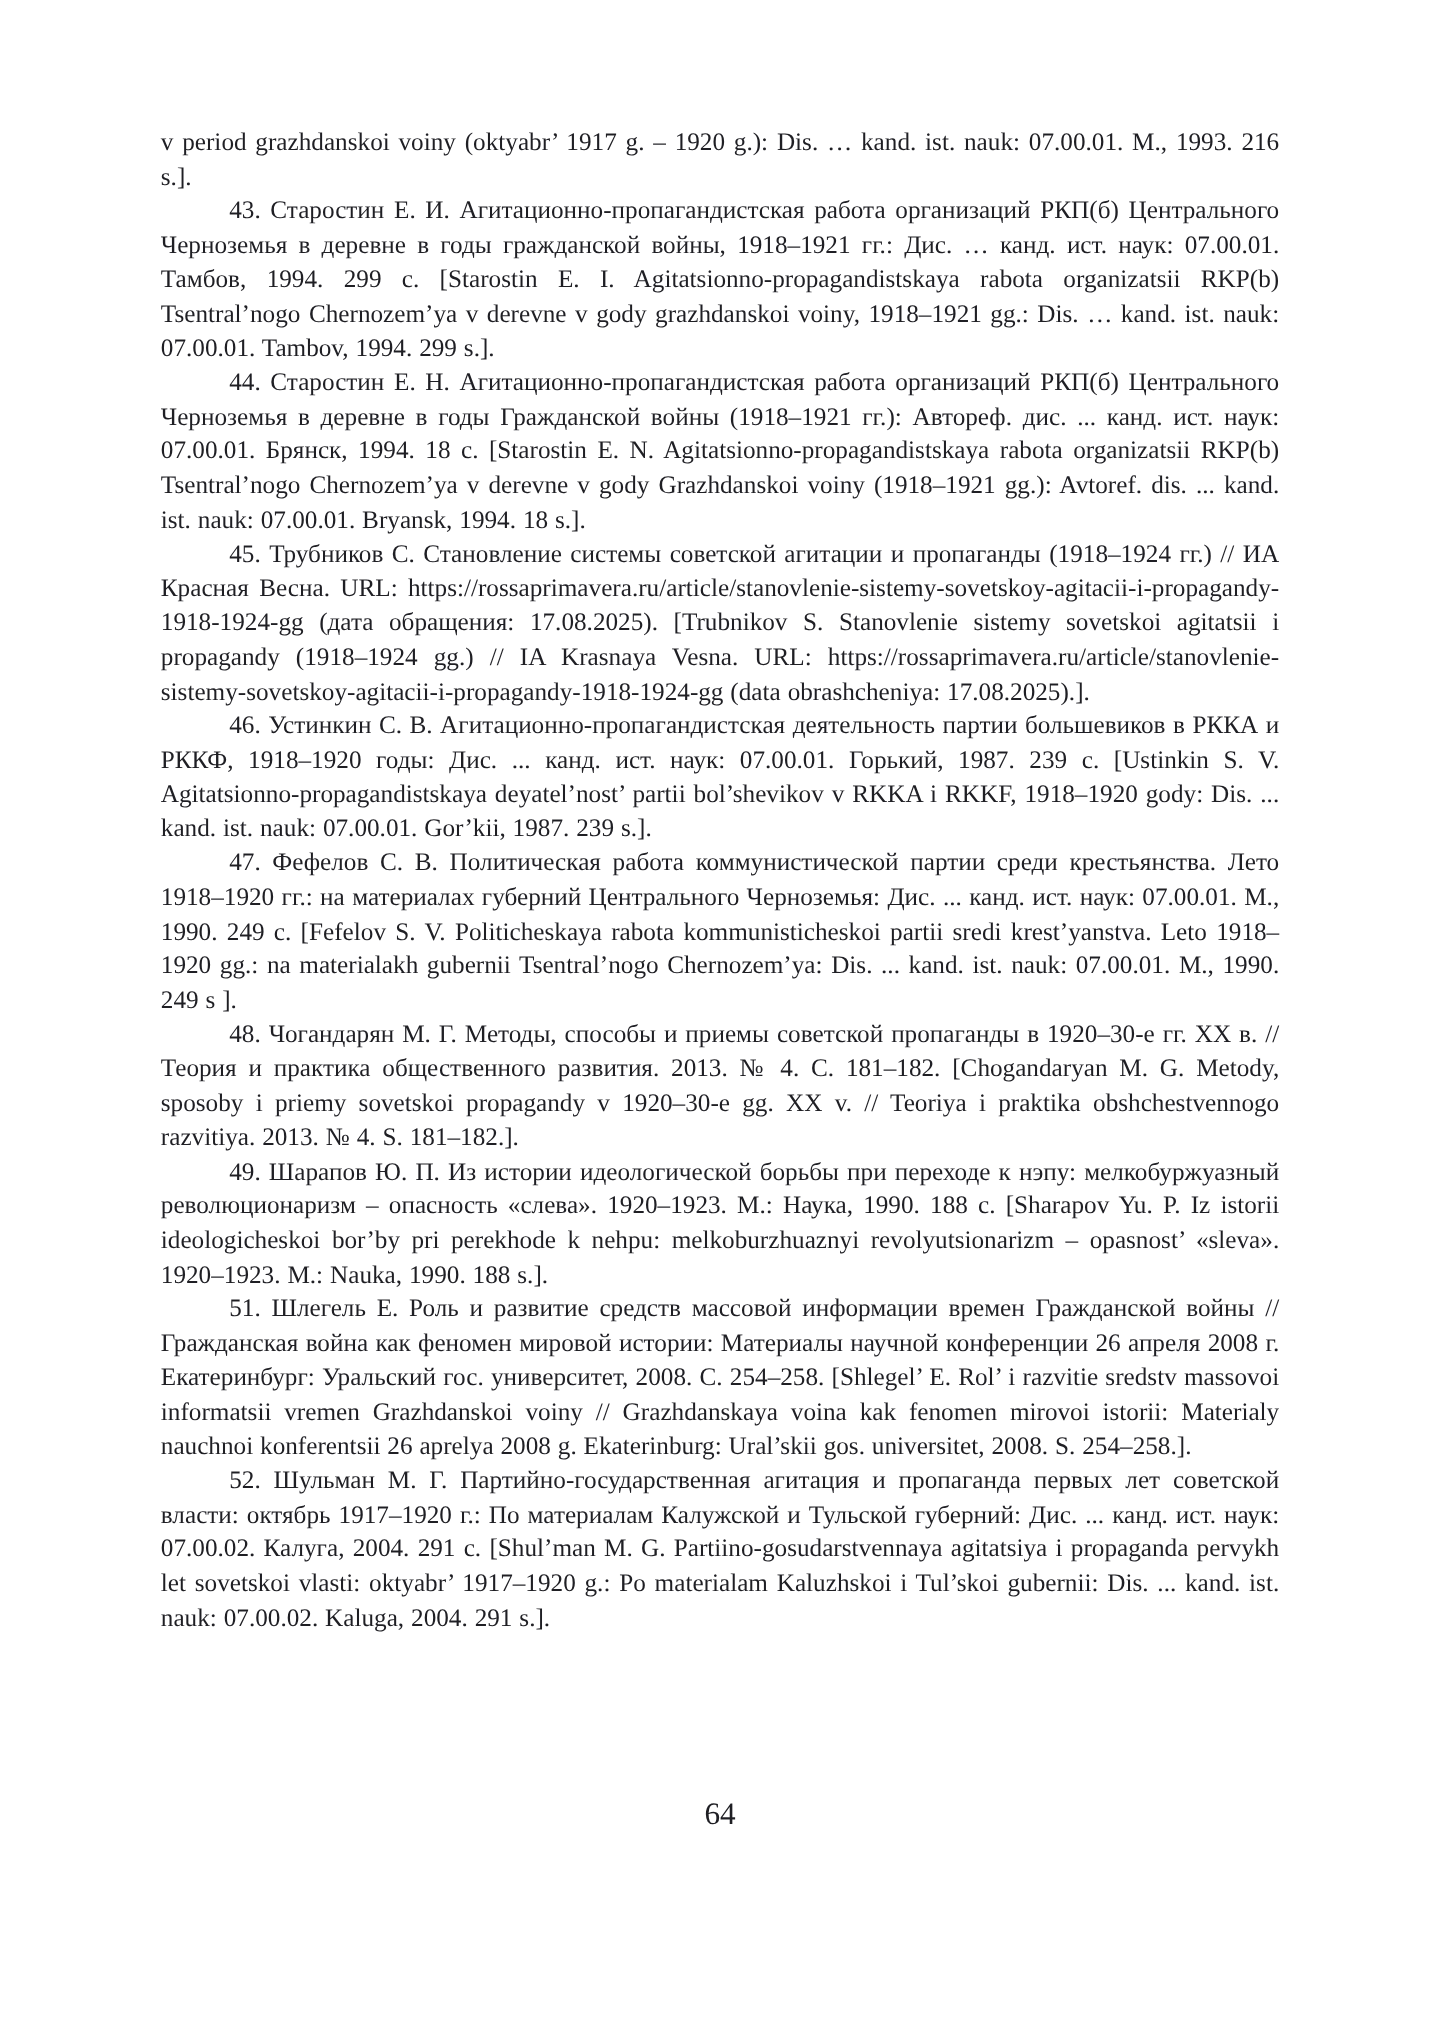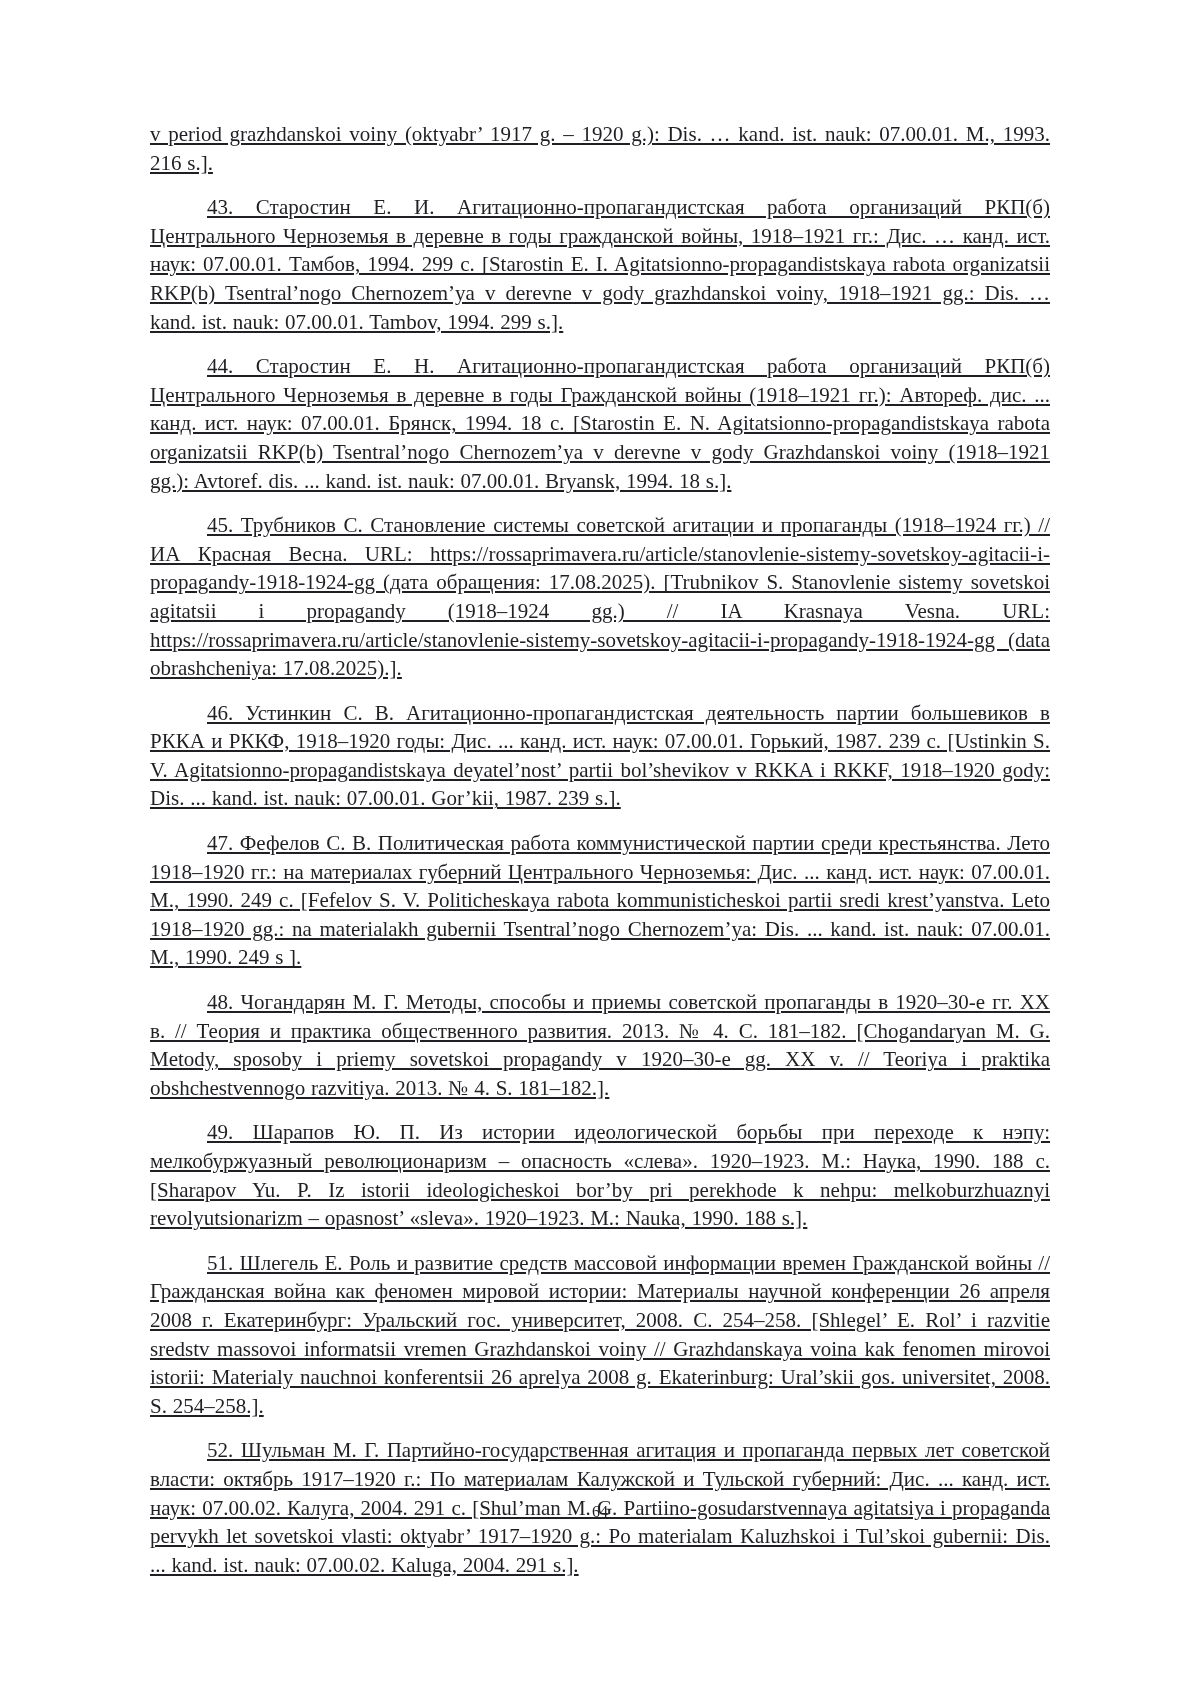--- a/index.html
+++ b/index.html
@@ -20,36 +20,35 @@
   .content {
     position: absolute;
     top: 104px;
     left: 134px;
     width: 932px;
     font-size: 21px;
     line-height: 28.6px;
     text-align: justify;
   }
   .content p {
-    margin: 16px;
+    margin: 0;
     padding: 0;
     text-indent: 57px;
     word-spacing: 0.5px;
-    text-decoration: underline;
   }
   .content p.continuation {
     text-indent: 0;
   }
   .page-footer {
     position: absolute;
     top: 1498px;
     left: 0;
     width: 100%;
     text-align: center;
-    font-size: 16px;
+    font-size: 26px;
     line-height: 28px;
   }
 </style>
 </head>
 <body>
 
 <div class="page">
   <div class="content">
     <p class="continuation">v period grazhdanskoi voiny (oktyabr’ 1917 g. – 1920 g.): Dis. … kand. ist. nauk: 07.00.01. M., 1993. 216 s.].</p>
     <p>43. Старостин Е. И. Агитационно-пропагандистская работа организаций РКП(б) Центрального Черноземья в деревне в годы гражданской войны, 1918–1921 гг.: Дис. … канд. ист. наук: 07.00.01. Тамбов, 1994. 299 с. [Starostin E. I. Agitatsionno-propagandistskaya rabota organizatsii RKP(b) Tsentral’nogo Chernozem’ya v derevne v gody grazhdanskoi voiny, 1918–1921 gg.: Dis. … kand. ist. nauk: 07.00.01. Tambov, 1994. 299 s.].</p>

